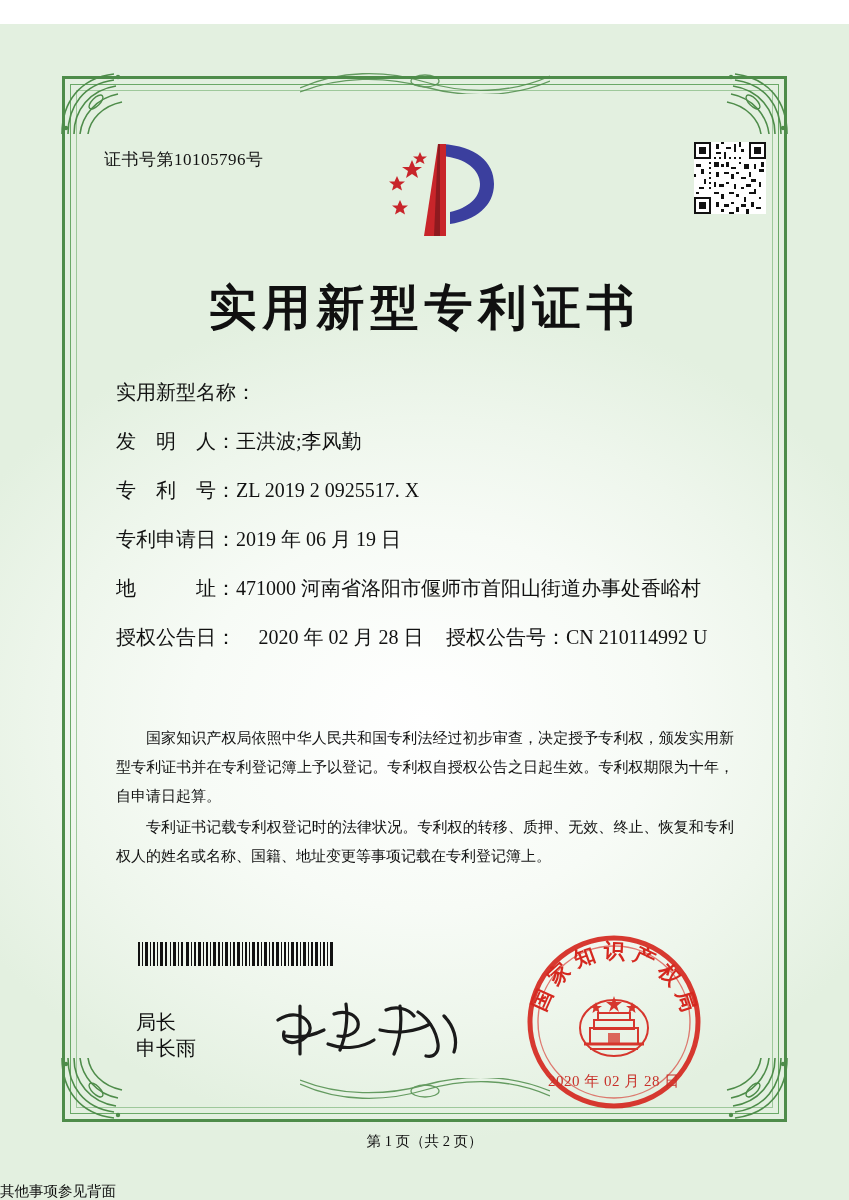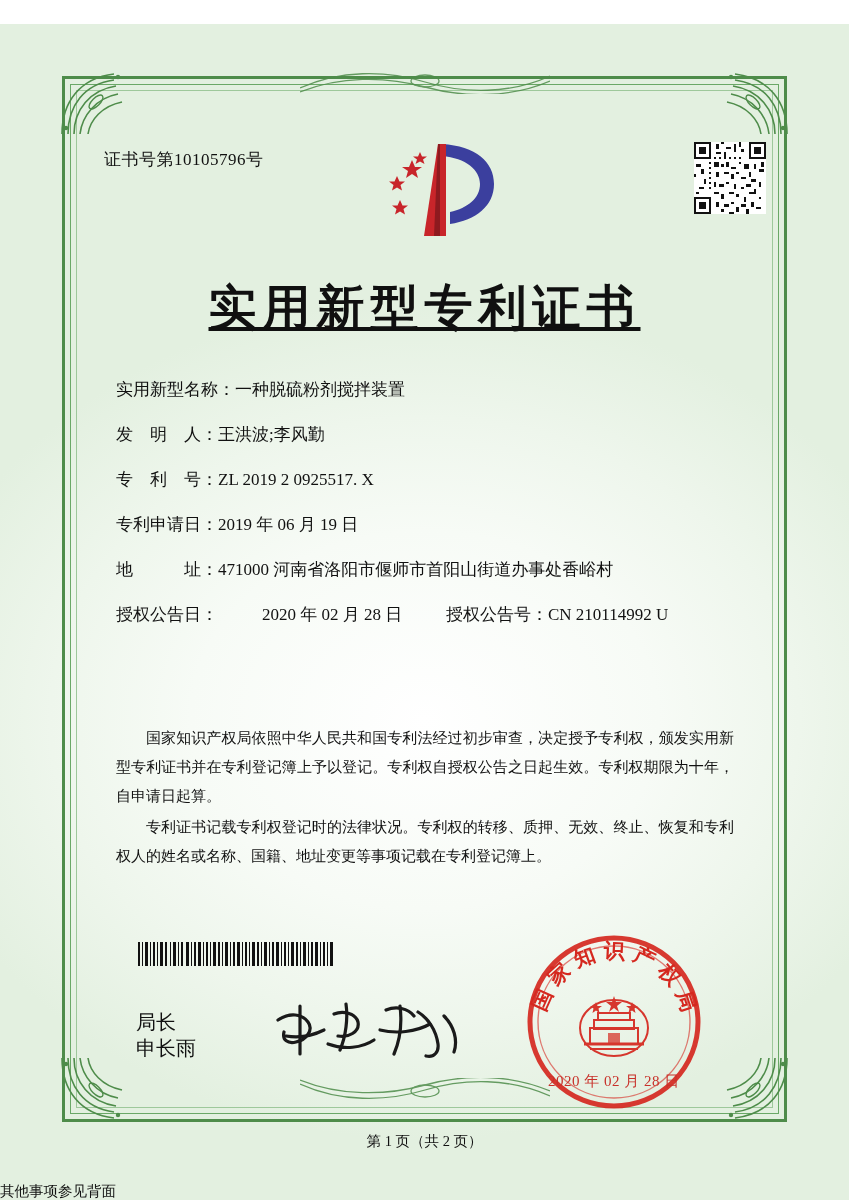--- a/index.html
+++ b/index.html
@@ -103,35 +103,34 @@
   .cert-title {
     position: absolute;
     left: 0; right: 0;
     top: 252px;
     text-align: center;
     font-size: 48px;
     font-weight: bold;
     letter-spacing: 6px;
     color: #101010;
     font-family: "DejaVu Serif", "Liberation Serif", serif;
-    text-decoration: underline;
   }
 
   
   .fields {
     position: absolute;
     left: 116px;
     top: 355px;
     width: 620px;
   }
   .field-row {
     display: flex;
     align-items: baseline;
     margin-bottom: 23px;
-    font-size: 17px;
+    font-size: 20px;
     line-height: 1.3;
   }
   .field-label {
     flex: 0 0 auto;
     white-space: pre;
     color: #111;
   }
   .field-value {
     flex: 1 1 auto;
     color: #111;
@@ -427,21 +426,20 @@
       </g>
     </svg>
   </div>
 
   <div class="cert-title">实用新型专利证书</div>
 
   <div class="fields">
 
     <div class="field-row">
       <span class="field-label">实用新型名称：</span>
-      <span class="field-value">一种脱硫粉剂搅拌装置</span>
     </div>
 
     <div class="field-row">
       <span class="field-label">发　明　人：</span>
       <span class="field-value">王洪波;李风勤</span>
     </div>
 
     <div class="field-row">
       <span class="field-label">专　利　号：</span>
       <span class="field-value">ZL 2019 2 0925517. X</span>

